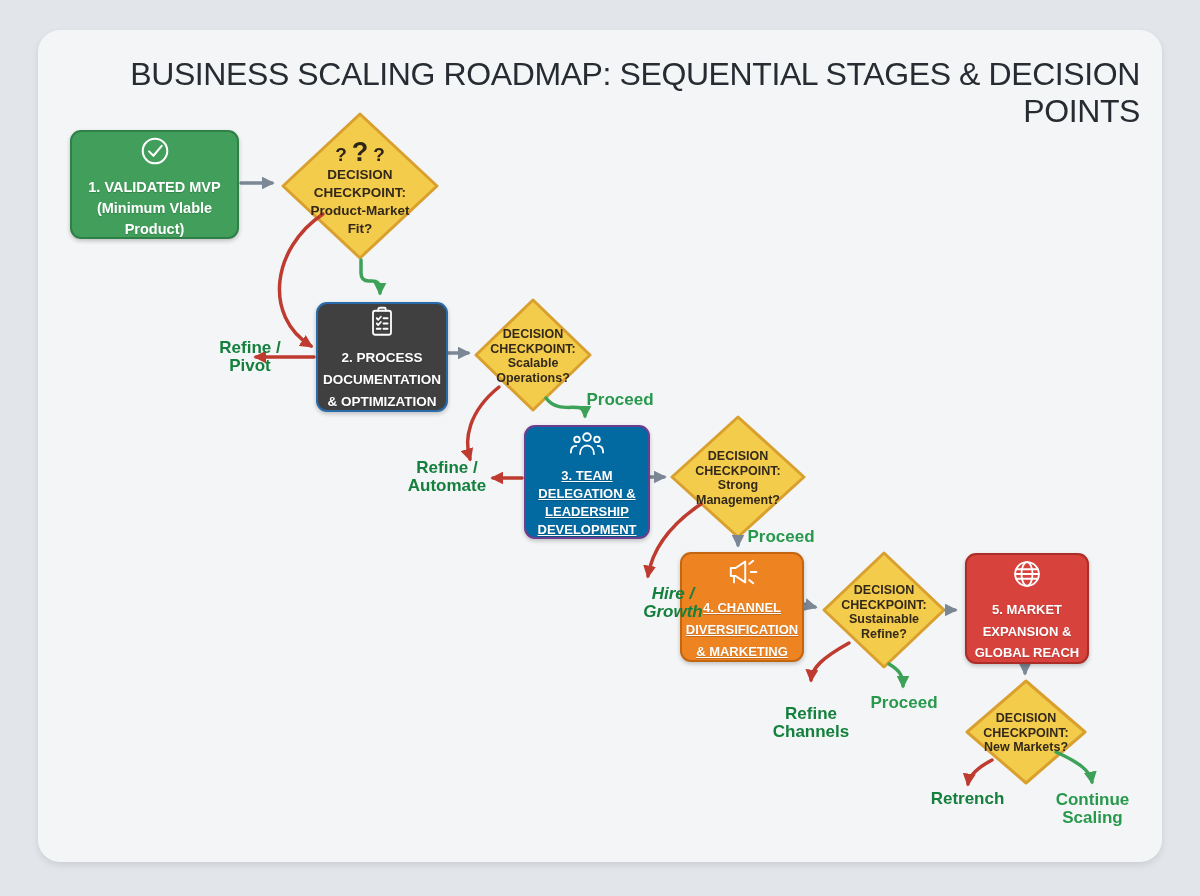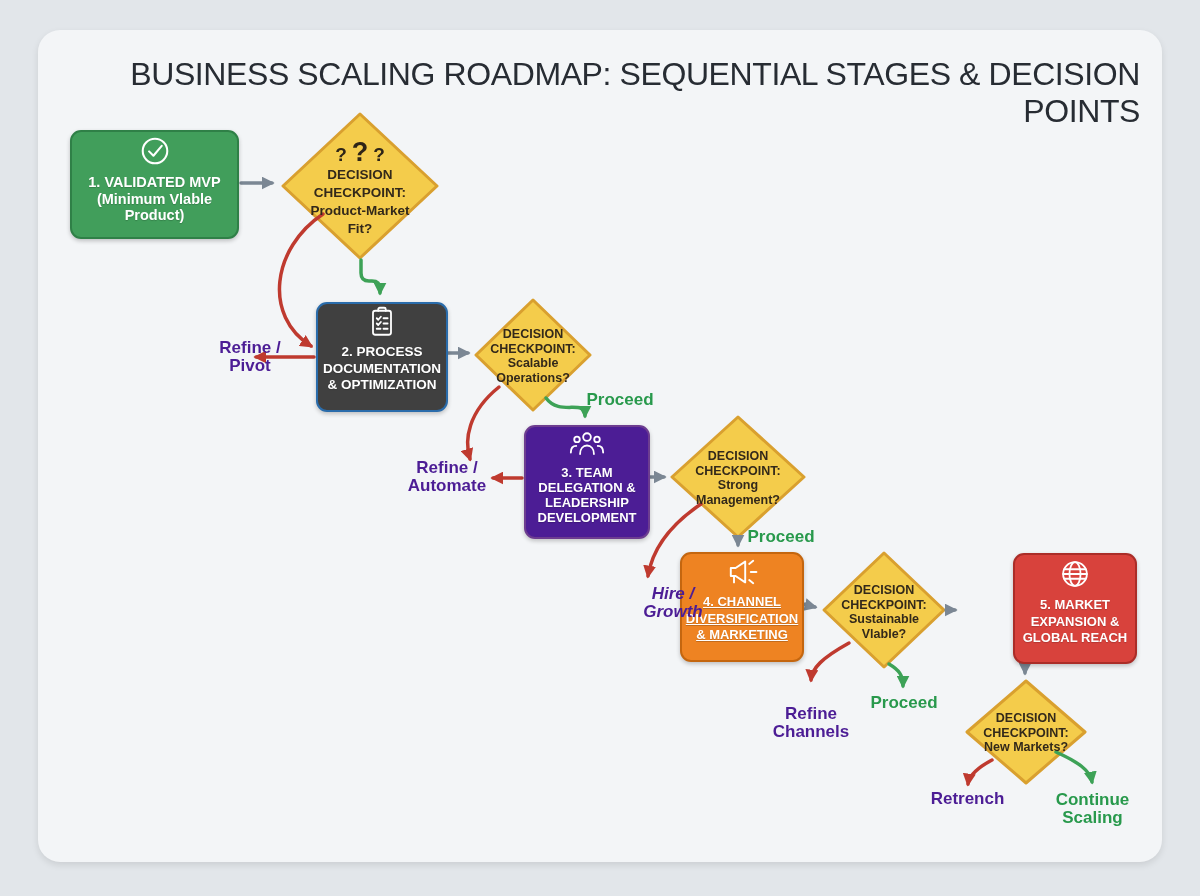--- a/index.html
+++ b/index.html
@@ -14,48 +14,48 @@
     box-shadow:0 3px 7px rgba(0,0,0,.10);
   }
   .title{
     position:absolute;left:60px;top:56px;width:1080px;
     text-align:right;font-size:32px;font-weight:400;color:#272c33;
     letter-spacing:-0.4px;
   }
   
   .stage{
     position:absolute;border-radius:11px;color:#fff;
-    display:flex;flex-direction:column;align-items:center;justify-content:flex-start;
+    display:flex;flex-direction:column;align-items:center;justify-content:space-between;
     text-align:center;font-weight:700;
     box-shadow:0 2px 4px rgba(0,0,0,.22);
     text-shadow:0 1px 1px rgba(0,0,0,.18);
   }
   .stage .icon{margin-bottom:4px;line-height:0;}
   .stage .ln{display:block;}
   .s1{left:70px;top:130px;width:165px;height:105px;font-size:14.5px;line-height:16.5px;border:2px solid #2f8047;}
   .s2{left:316px;top:302px;width:128px;height:106px;font-size:13.5px;line-height:16.5px;border:2px solid #2a6cab;}
   .s3{left:524px;top:425px;width:122px;height:110px;font-size:13px;line-height:15px;border:2px solid #6d3d90;}
   .s4{left:680px;top:552px;width:120px;height:106px;font-size:13px;line-height:16.5px;border:2px solid #c4660f;text-decoration:underline;}
-  .s5{left:965px;top:553px;width:120px;height:107px;font-size:13px;line-height:16.5px;border:2px solid #ab2d28;margin-left:48px;}
+  .s5{left:965px;top:553px;width:120px;height:107px;font-size:13px;line-height:16.5px;border:2px solid #ab2d28;}
   
   .dtext{
     position:absolute;display:flex;flex-direction:column;align-items:center;justify-content:center;
     text-align:center;color:#33291a;font-weight:700;font-size:12.5px;line-height:14.5px;
   }
   .dt1{left:283px;top:128px;width:154px;height:122px;font-size:13.5px;line-height:18px;}
   .dt2{left:468px;top:326px;width:130px;height:60px;}
   .dt3{left:673px;top:447px;width:130px;height:62px;}
   .dt4{left:822px;top:581px;width:124px;height:62px;}
   .dt5{left:962px;top:709px;width:128px;height:48px;}
   .qmarks{display:flex;align-items:flex-end;gap:5px;margin-bottom:2px;color:#2e2517;}
   .qm-s{font-size:19px;font-weight:800;line-height:18px;}
   .qm-l{font-size:27px;font-weight:800;line-height:24px;}
   
   .elabel{position:absolute;text-align:center;font-weight:700;font-size:17px;line-height:18px;}
-  .red-l{color:#4c1d95;}
+  .red-l{color:#15803d;}
   .green-l{color:#28994c;}
   .lp1{left:205px;top:339px;width:90px;}
   .lg1{left:580px;top:391px;width:80px;}
   .lp2{left:392px;top:459px;width:110px;}
   .lg2{left:741px;top:528px;width:80px;}
   .lp3{left:633px;top:585px;width:80px;font-style:italic;}
   .lp4{left:761px;top:705px;width:100px;}
   .lg3{left:864px;top:694px;width:80px;}
   .lp5{left:920px;top:790px;width:95px;}
   .lg4{left:1040px;top:791px;width:105px;}
@@ -140,21 +140,21 @@
         <line x1="26" y1="26" x2="31.5" y2="26"></line>
       <line x1="17" y1="33" x2="22" y2="33"></line>
         <line x1="26" y1="33" x2="31.5" y2="33"></line>
     </svg>
   </span>
   <span class="ln">2. PROCESS</span>
   <span class="ln">DOCUMENTATION</span>
   <span class="ln">&amp; OPTIMIZATION</span>
 </div>
 
-<div class="stage s3" style="background: #4c1d95;">
+<div class="stage s3" style="background: #0369a1; text-decoration: underline;">
   <span class="icon">
     <svg width="40" height="34" viewBox="0 0 52 42" fill="none" stroke="#fff" stroke-width="2.4" stroke-linecap="round" stroke-linejoin="round">
       <circle cx="26" cy="12" r="5"></circle>
       <path d="M17,34 c0,-7 4,-11 9,-11 s9,4 9,11"></path>
       <circle cx="13" cy="15" r="3.6"></circle>
       <path d="M5,32 c0,-5.5 3,-8.5 7,-8.5"></path>
       <circle cx="39" cy="15" r="3.6"></circle>
       <path d="M47,32 c0,-5.5 -3,-8.5 -7,-8.5"></path>
     </svg>
   </span>
@@ -217,21 +217,21 @@
   <span>DECISION</span>
   <span>CHECKPOINT:</span>
   <span>Strong</span>
   <span>Management?</span>
 </div>
 
 <div class="dtext dt4">
   <span>DECISION</span>
   <span>CHECKPOINT:</span>
   <span>Sustainable</span>
-  <span>Vlable?</span>
+  <span>Refine?</span>
 </div>
 
 <div class="dtext dt5">
   <span>DECISION</span>
   <span>CHECKPOINT:</span>
   <span>New Markets?</span>
 </div>
 
 <div class="elabel red-l lp1">
   <span class="ln" style="display:block">Refine /</span>

